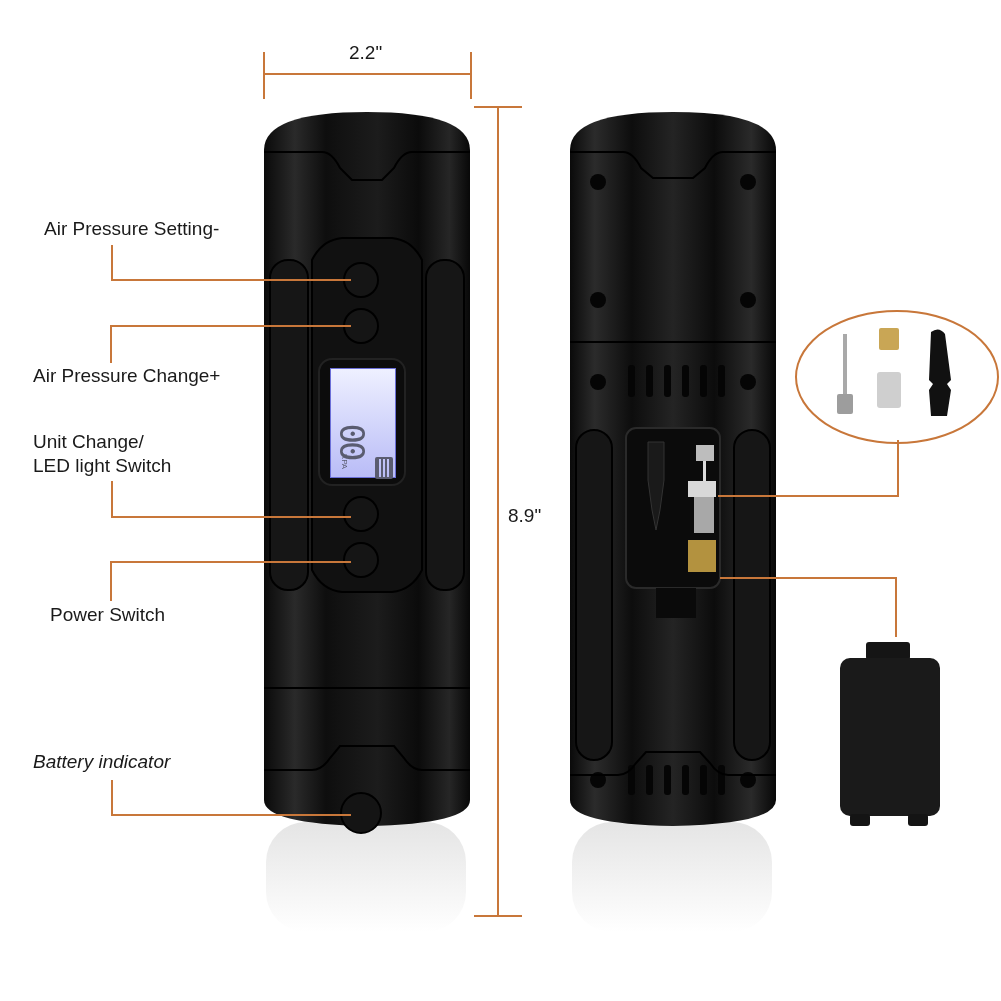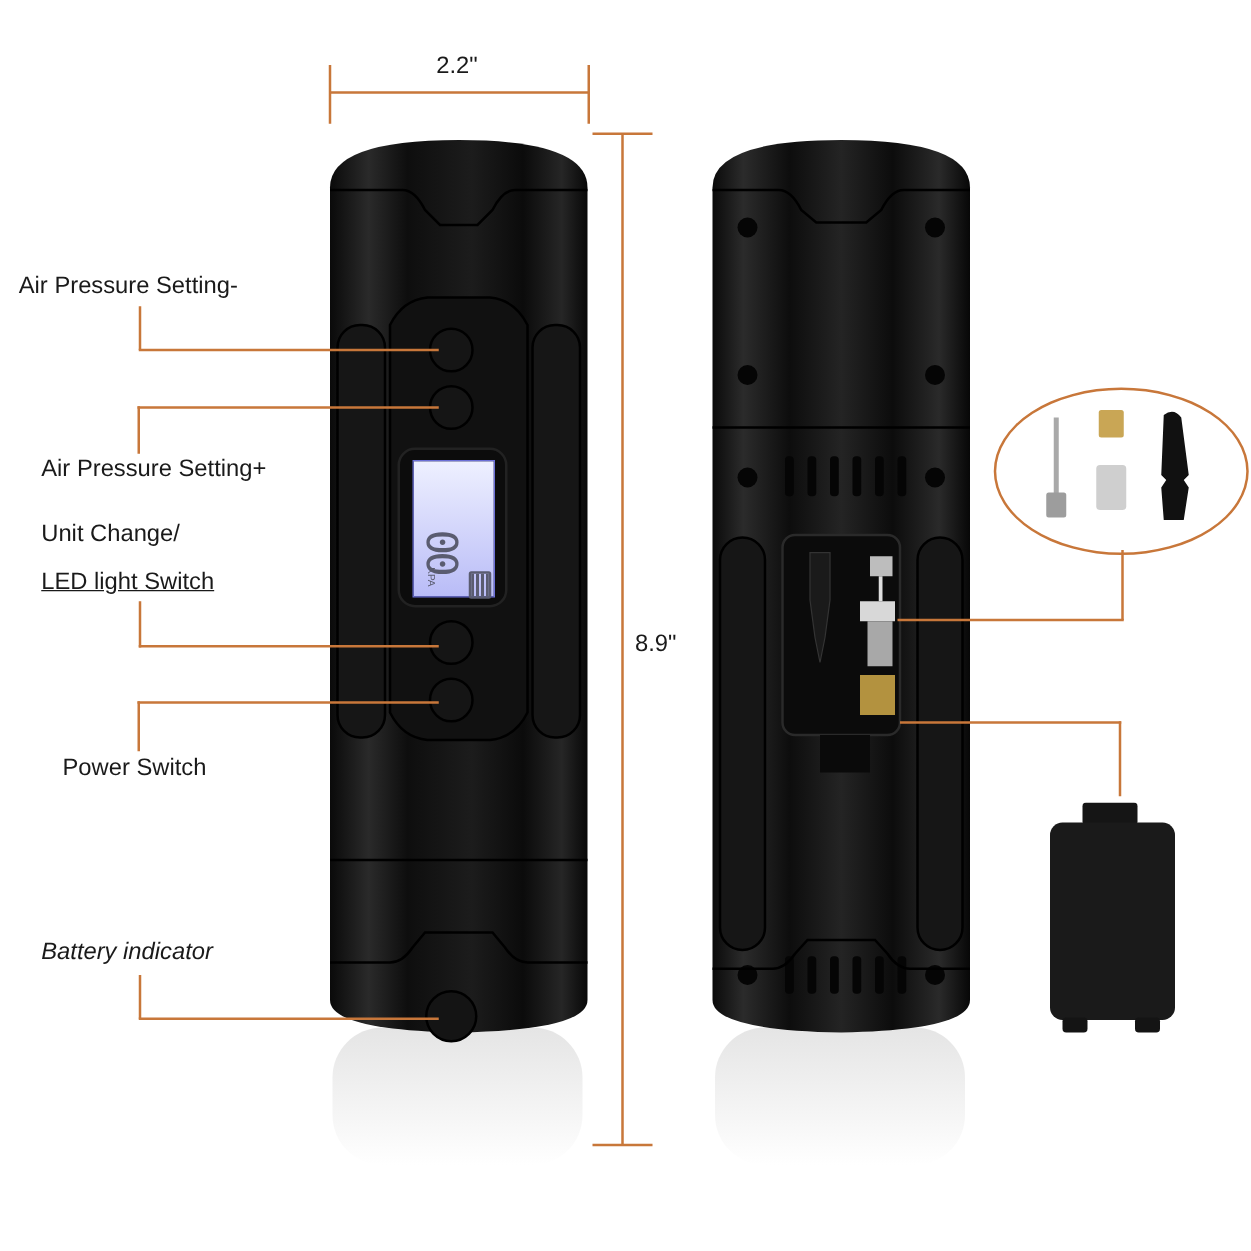--- a/index.html
+++ b/index.html
@@ -81,24 +81,24 @@
 <div class="ln" style="left:111px;top:279px;width:240px;height:2px;"></div>
 <div class="ln" style="left:110px;top:325px;width:241px;height:2px;"></div>
 <div class="ln" style="left:110px;top:325px;width:2px;height:38px;"></div>
 <div class="ln" style="left:111px;top:481px;width:2px;height:37px;"></div>
 <div class="ln" style="left:111px;top:516px;width:240px;height:2px;"></div>
 <div class="ln" style="left:110px;top:561px;width:241px;height:2px;"></div>
 <div class="ln" style="left:110px;top:561px;width:2px;height:40px;"></div>
 <div class="ln" style="left:111px;top:780px;width:2px;height:35px;"></div>
 <div class="ln" style="left:111px;top:814px;width:240px;height:2px;"></div>
 
-<div class="lbl" style="left:15px;top:217px;">Air Pressure Setting-</div>
-<div class="lbl" style="left:33px;top:364px;">Air Pressure Setting+</div>
-<div class="lbl" style="left:33px;top:416px;">Unit Change/</div>
-<div class="lbl" style="left:33px;top:454px;text-decoration:underline;">LED light Switch</div>
+<div class="lbl" style="left:44px;top:217px;">Air Pressure Setting-</div>
+<div class="lbl" style="left:33px;top:364px;">Air Pressure Change+</div>
+<div class="lbl" style="left:33px;top:430px;">Unit Change/</div>
+<div class="lbl" style="left:33px;top:454px;">LED light Switch</div>
 <div class="lbl" style="left:33px;top:603px;margin-left:17px;">Power Switch</div>
 <div class="lbl" style="left:33px;top:750px;font-style:italic;">Battery indicator</div>
 
 <div class="device" style="left:568px;top:110px;width:210px;height:830px;">
   <svg width="210" height="830" viewBox="0 0 210 830">
     <defs>
       <linearGradient id="bodyG2" x1="0" x2="1" y1="0" y2="0">
         <stop offset="0" stop-color="#0a0a0a"></stop>
         <stop offset="0.12" stop-color="#2b2b2b"></stop>
         <stop offset="0.3" stop-color="#0d0d0d"></stop>

